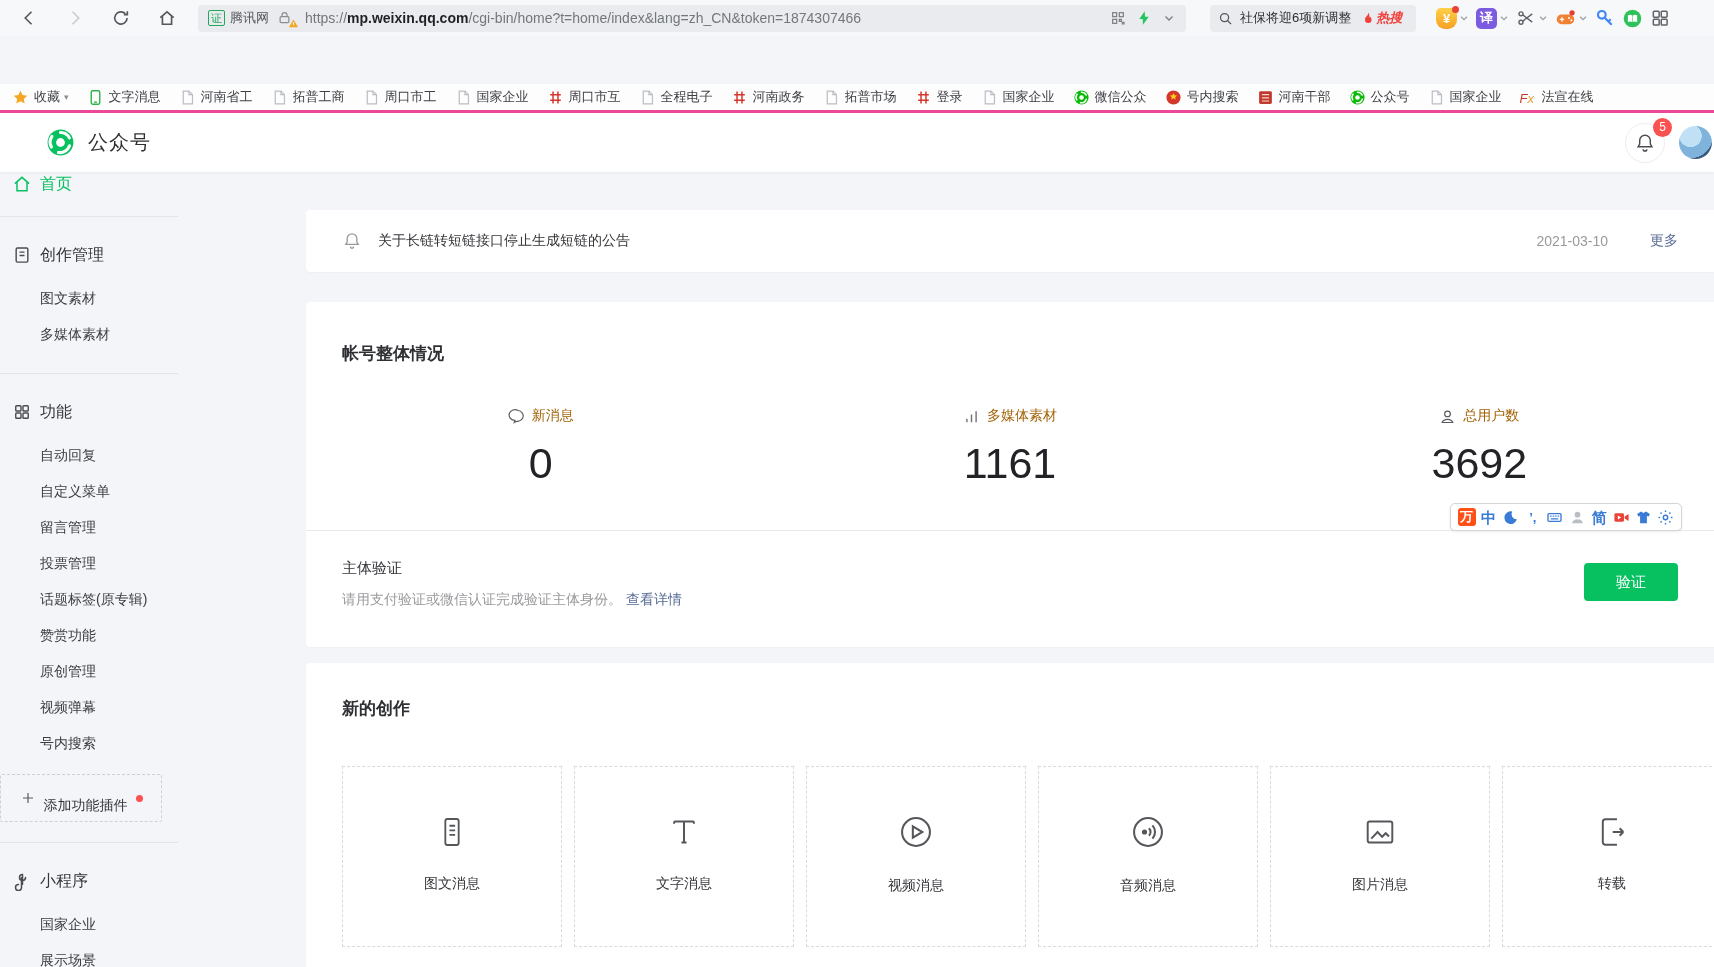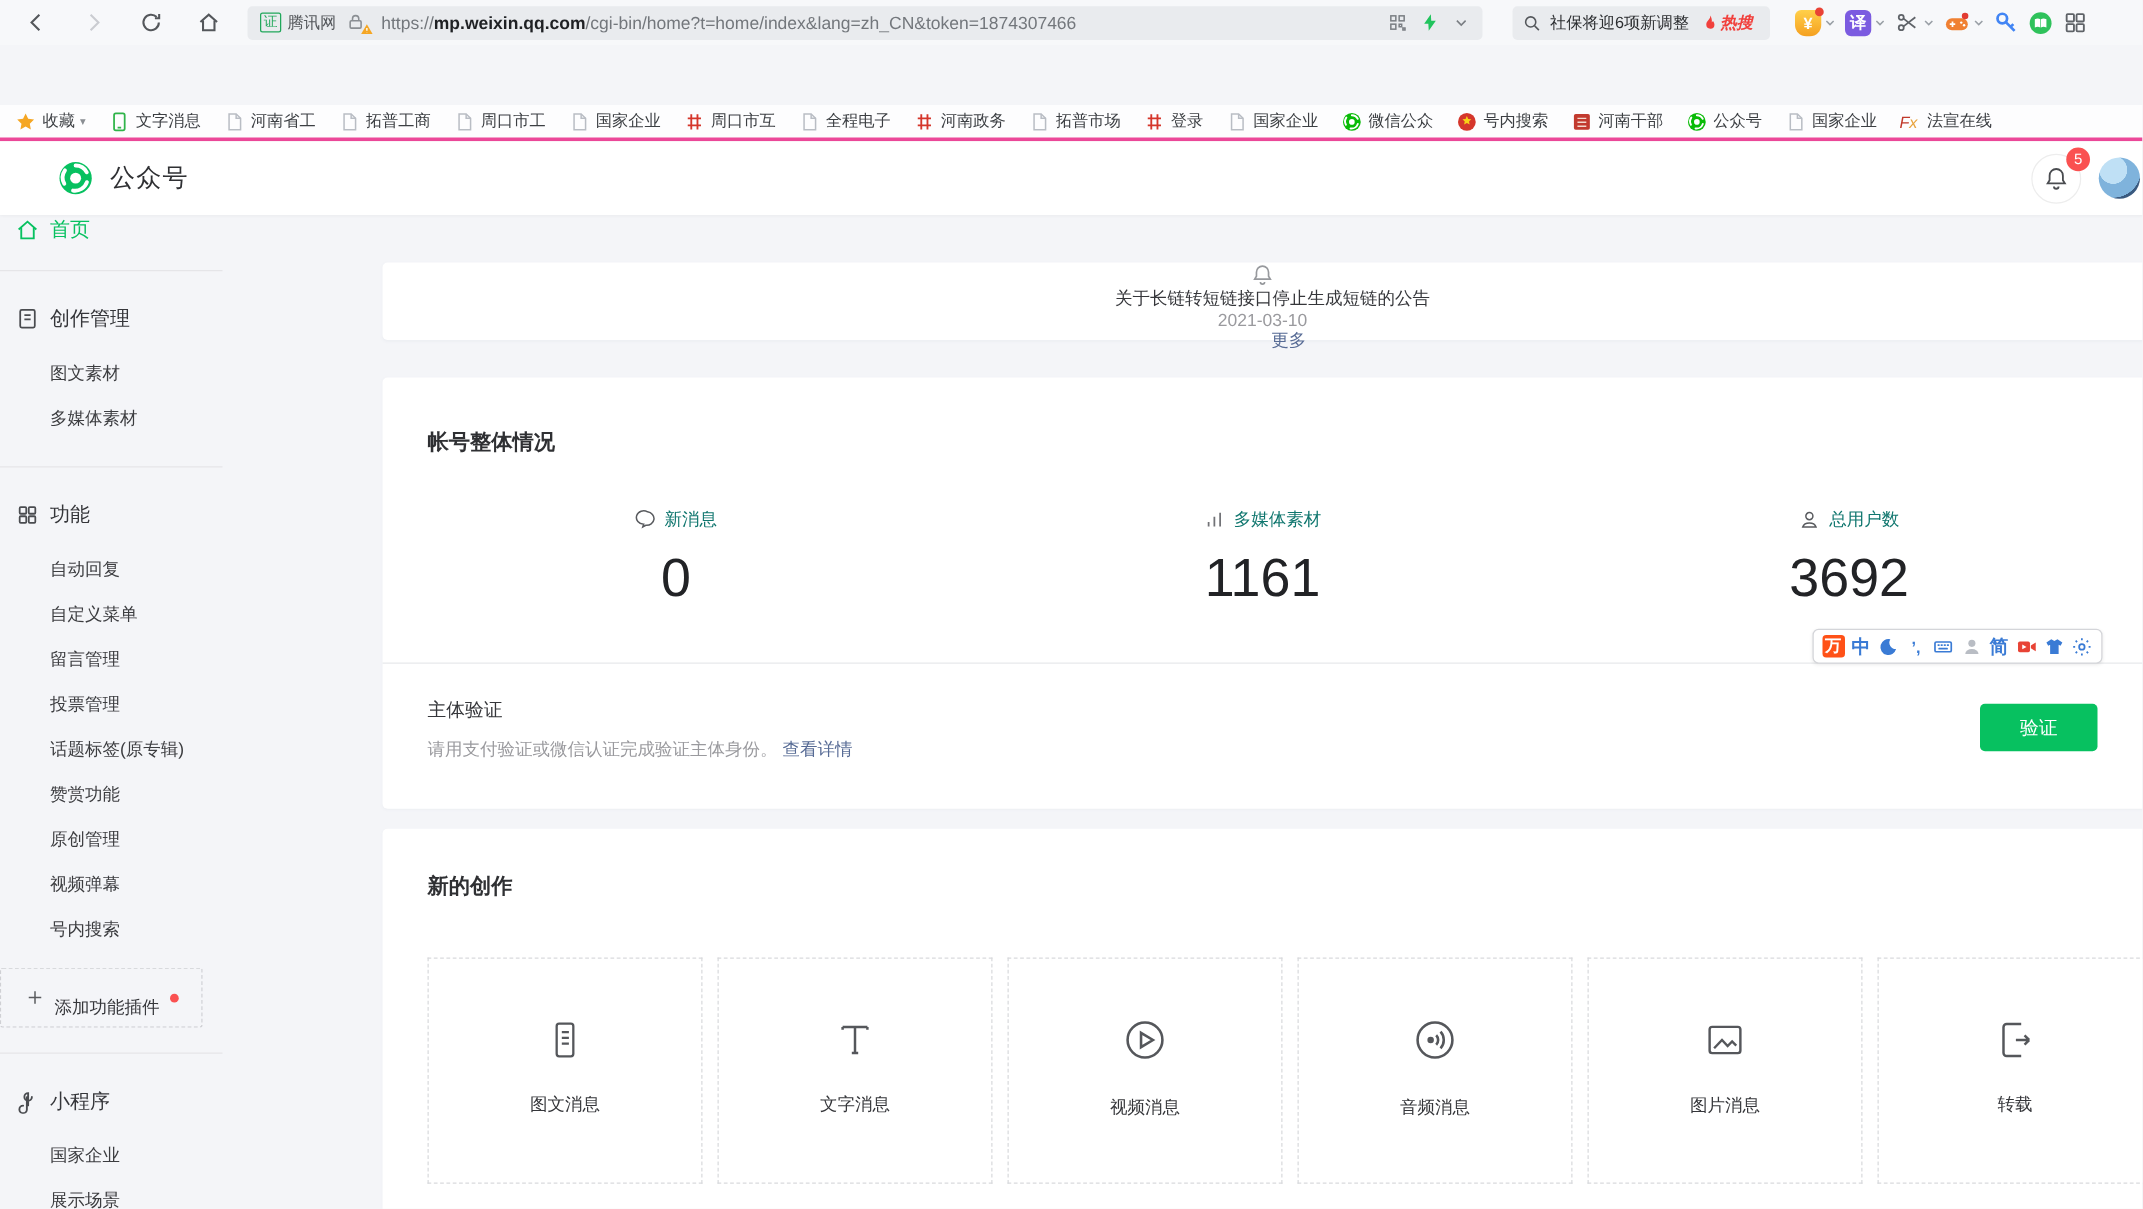--- a/index.html
+++ b/index.html
@@ -62,32 +62,32 @@
   .side-items { margin-top:14px; }
   .side-item { height:36px; display:flex; align-items:center; padding-left:40px; font-size:14px; color:#3c3d40; cursor:pointer; }
   .plugin-btn { margin-top:12px; width:162px; height:48px; border:1px dashed #cfd0d4; border-radius:2px; display:flex; align-items:center; justify-content:center; cursor:pointer; background:transparent; }
   .plugin-btn .p-ico { margin-right:8px; }
   .plugin-btn span.lbl { font-size:14px; color:#35363a;margin-top:16px; }
   .red-dot { width:7px; height:7px; border-radius:50%; background:#fa5151; margin-left:8px; }
 
   .main { flex:1; min-width:0; }
 
   
-  .announce { margin-top:38px; height:62px; background:#fff; border-radius:4px 0 0 4px; box-shadow:0 1px 2px rgba(140,150,170,.06); display:flex; align-items:center; padding:0 36px;flex-direction:column; }
+  .announce { margin-top:38px; height:62px; background:#fff; border-radius:4px 0 0 4px; box-shadow:0 1px 2px rgba(140,150,170,.06); display:flex; align-items:center; padding:0 36px; }
   .announce .a-text { font-size:14px; color:#35363a; margin-left:16px; flex:1; cursor:pointer; }
   .announce .a-date { font-size:14px; color:#9a9a9e; }
   .announce .a-more { font-size:14px; color:#576b95; margin-left:42px; cursor:pointer; }
 
   
   .card { background:#fff; border-radius:4px 0 0 4px; box-shadow:0 1px 2px rgba(140,150,170,.06); }
   .overview { margin-top:30px; padding-top:40px; }
   .card-title { font-size:17px; color:#2f3033; font-weight:bold; padding-left:36px; }
   .stats { display:flex; margin-top:42px; padding-bottom:42px; }
   .stat { flex:1; display:flex; flex-direction:column; align-items:center; cursor:pointer; }
-  .stat-label { display:flex; gap:7px; font-size:14px; color:#0f766e; }
+  .stat-label { display:flex; align-items:center; gap:7px; font-size:14px; color:#a16207; }
   .stat-value { margin-top:14px; font-size:43px; color:#222326; }
   .verify { border-top:1px solid #e8e9ec; display:flex; justify-content:space-between; align-items:flex-start; padding:28px 36px 38px 36px; }
   .verify-title { font-size:15px; color:#35363a; }
   .verify-desc { margin-top:13px; font-size:14px; color:#9a9a9e; }
   .verify-link { color:#576b95; cursor:pointer; margin-left:4px; }
   .verify-btn { width:94px; height:38px; background:#07c160; color:#fff; font-size:15px; border:none; border-radius:4px; cursor:pointer; margin-top:4px; }
 
   
   .ime { position:absolute; left:1450px; top:503px; width:232px; height:28px; background:#fff; border:1px solid #d4d5d9; border-radius:5px; box-shadow:0 1px 3px rgba(0,0,0,.08); display:flex; align-items:center; justify-content:space-between; padding:0 6px; z-index:20; }
   .ime-ic { width:19px; height:19px; display:flex; align-items:center; justify-content:center; cursor:pointer; }

